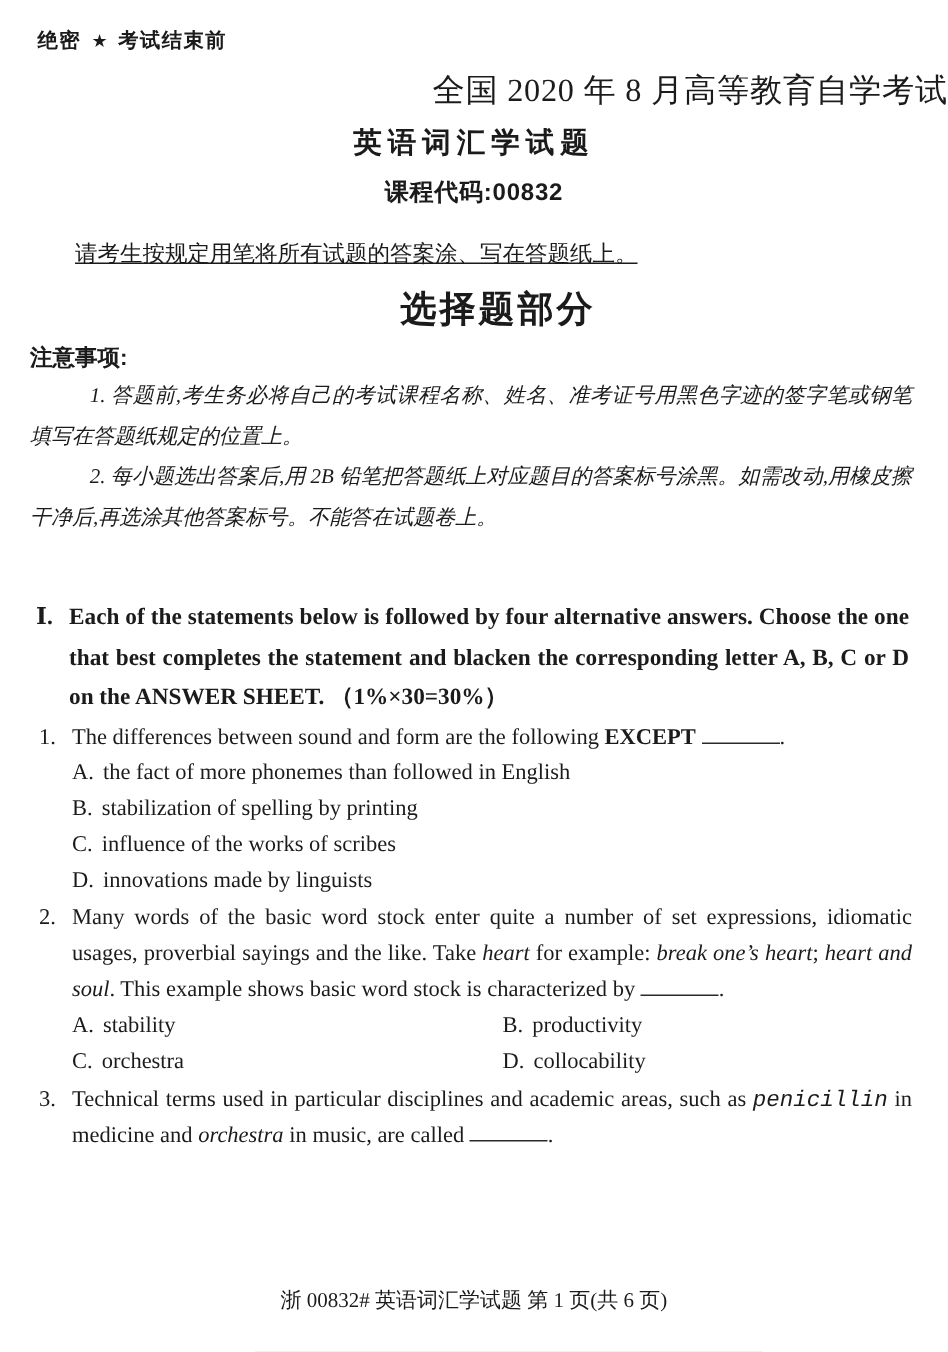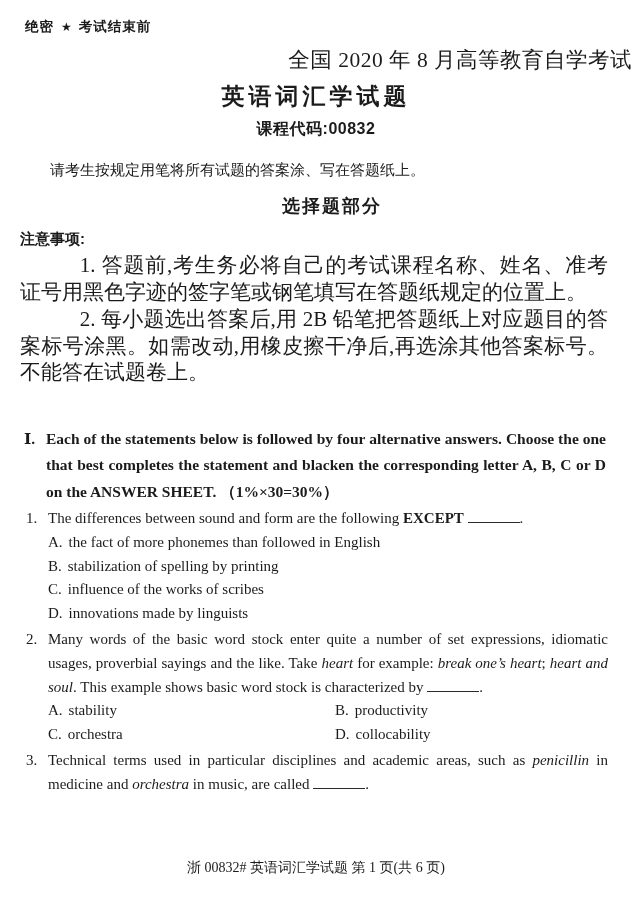--- a/index.html
+++ b/index.html
@@ -30,62 +30,64 @@
     font-size: 21.5px;
     line-height: 27px;
     font-weight: normal;
     letter-spacing: 0.5px;
   }
   .subject-title {
     text-align: center;
     margin-top: 4px;
     font-family: "Liberation Sans", "DejaVu Sans", sans-serif;
     font-weight: bold;
-    font-size: 23px;
+    font-size: 19px;
     line-height: 36px;
     letter-spacing: 4px;
   }
   .course-code {
     text-align: center;
     margin-top: 4px;
     font-family: "Liberation Sans", "DejaVu Sans", sans-serif;
     font-weight: bold;
     font-size: 16px;
     line-height: 21px;
     letter-spacing: 0.5px;
   }
   .instruction {
     margin: 20px 26px 12px 20px;
     text-indent: 2em;
     font-size: 15px;
     line-height: 22px;
+    text-decoration: underline;
   }
   .section-heading {
     text-align: center;
     margin-top: 13px;
     font-family: "Liberation Sans", "DejaVu Sans", sans-serif;
     font-weight: bold;
-    font-size: 18px;
+    font-size: 24px;
     line-height: 25px;
     letter-spacing: 2px;
     padding-left: 32px;
   }
   .notes-title {
     margin: 8px 20px 0;
     font-family: "Liberation Sans", "DejaVu Sans", sans-serif;
     font-weight: bold;
     font-size: 15px;
     line-height: 24px;
   }
   .note-item {
     margin: 1px 24px 0 20px;
-    font-size: 21px;
+    font-size: 14px;
     line-height: 26.5px;
     text-indent: 2.85em;
     text-align: justify;
+    font-style: italic;
   }
   .part { margin-top: 40px; }
   .part-header {
     position: relative;
     padding-left: 46px;
     padding-right: 26px;
     font-weight: bold;
     font-size: 15.5px;
     line-height: 26.5px;
     text-align: justify;
@@ -166,20 +168,20 @@
       <div class="options-grid">
         <div class="option"><span class="opt-label">A.</span><span class="opt-text">stability</span></div>
         <div class="option"><span class="opt-label">B.</span><span class="opt-text">productivity</span></div>
         <div class="option"><span class="opt-label">C.</span><span class="opt-text">orchestra</span></div>
         <div class="option"><span class="opt-label">D.</span><span class="opt-text">collocability</span></div>
       </div>
     </div>
 
     <div class="question">
       <span class="q-num">3.</span>
-      <div class="q-stem"><span>Technical terms used in particular disciplines and academic areas, such as </span><span style="font-style: italic;">penicillin</span><span> in medicine and </span><span style="font-style: italic;">orchestra</span><span> in music, are called </span><span class="blank"></span><span>.</span></div>
+      <div class="q-stem"><span>Technical terms used in particular disciplines and academic areas, such as </span><span style="font-style: italic; font-family: Liberation Mono, monospace;">penicillin</span><span> in medicine and </span><span style="font-style: italic;">orchestra</span><span> in music, are called </span><span class="blank"></span><span>.</span></div>
     </div>
 
   </div>
 
   <div class="page-footer">浙 00832# 英语词汇学试题 第 1 页(共 6 页)</div>
 
 </div>
 
 </body></html>

